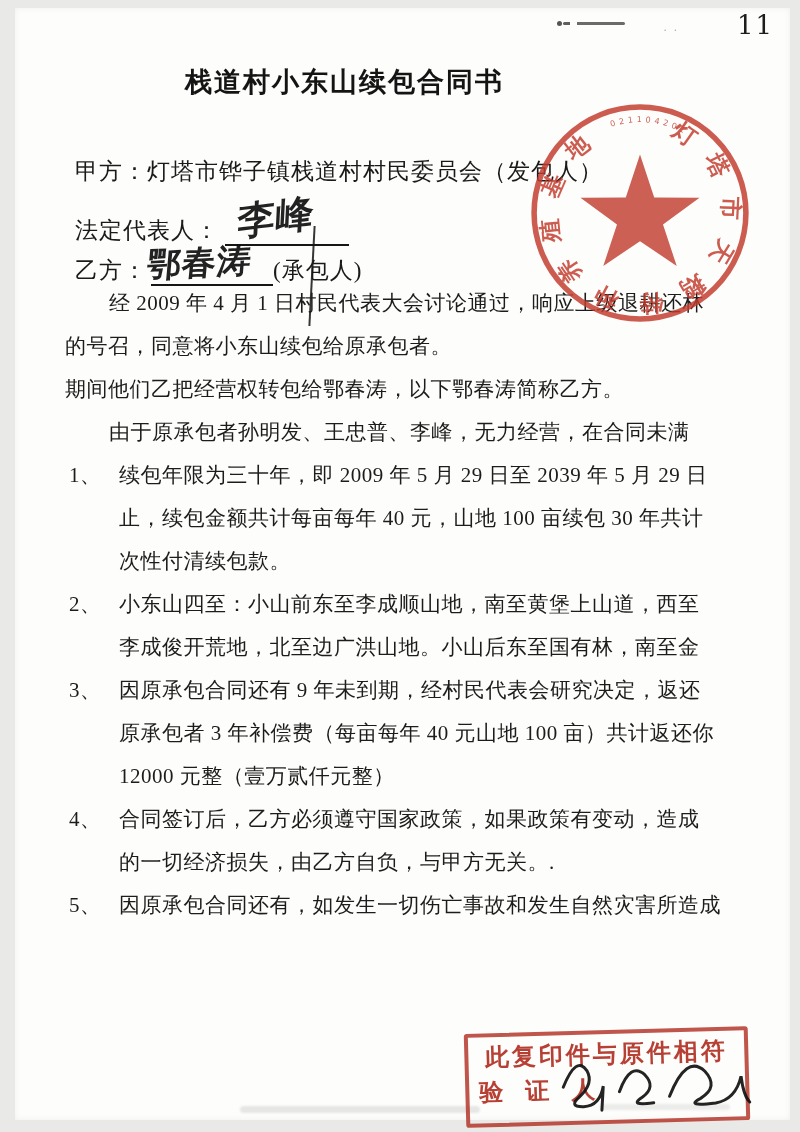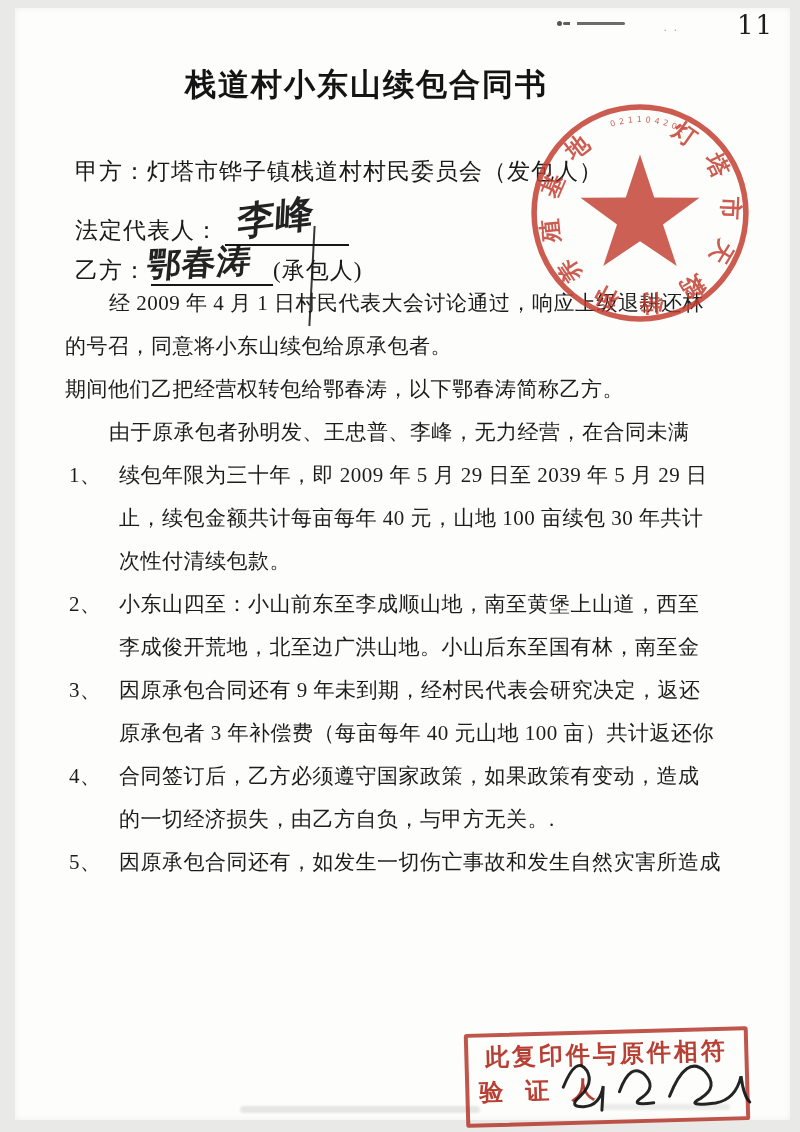--- a/index.html
+++ b/index.html
@@ -39,21 +39,21 @@
     left:225px; top:1098px; width:240px; height:7px;
     background:rgba(110,110,112,.16); border-radius:4px; filter:blur(1px);
   }
   .bottom-smudge2{
     left:585px; top:1096px; width:130px; height:6px;
     background:rgba(110,110,112,.12); border-radius:4px; filter:blur(1px);
   }
 
   .doc-title{
     position:absolute; left:170px; top:56px; margin:0;
-    font-size:31px; font-weight:bold; color:#141414; letter-spacing:2px;
+    font-size:27px; font-weight:bold; color:#141414; letter-spacing:2px;
   }
 
   .party-line{
     position:absolute; left:60px;
     font-size:23px; color:#1a1a1a; letter-spacing:1px; white-space:nowrap;
   }
   .party-a{top:148px;}
   .party-legal{top:206px;}
   .party-b{top:246px;}
 
@@ -146,20 +146,21 @@
 
     <div class="ln"><span class="no">1、</span><span class="ctext">续包年限为三十年，即 2009 年 5 月 29 日至 2039 年 5 月 29 日</span></div>
     <div class="ln"><span class="ctext">止，续包金额共计每亩每年 40 元，山地 100 亩续包 30 年共计</span></div>
     <div class="ln"><span class="ctext">次性付清续包款。</span></div>
 
     <div class="ln"><span class="no">2、</span><span class="ctext">小东山四至：小山前东至李成顺山地，南至黄堡上山道，西至</span></div>
     <div class="ln"><span class="ctext">李成俊开荒地，北至边广洪山地。小山后东至国有林，南至金</span></div>
 
     <div class="ln"><span class="no">3、</span><span class="ctext">因原承包合同还有 9 年未到期，经村民代表会研究决定，返还</span></div>
     <div class="ln"><span class="ctext">原承包者 3 年补偿费（每亩每年 40 元山地 100 亩）共计返还你</span></div>
+    <div class="ln"><span class="ctext">12000 元整（壹万贰仟元整）</span></div>
 
     <div class="ln"><span class="no">4、</span><span class="ctext">合同签订后，乙方必须遵守国家政策，如果政策有变动，造成</span></div>
     <div class="ln"><span class="ctext">的一切经济损失，由乙方自负，与甲方无关。.</span></div>
 
     <div class="ln"><span class="no">5、</span><span class="ctext">因原承包合同还有，如发生一切伤亡事故和发生自然灾害所造成</span></div>
   </div>
 
   <svg class="round-stamp" viewBox="0 0 232 232" width="234" height="234">
     <defs>
       <path id="arcOuter" d="M 116 34 A 82 82 0 1 1 115.9 34"></path>

